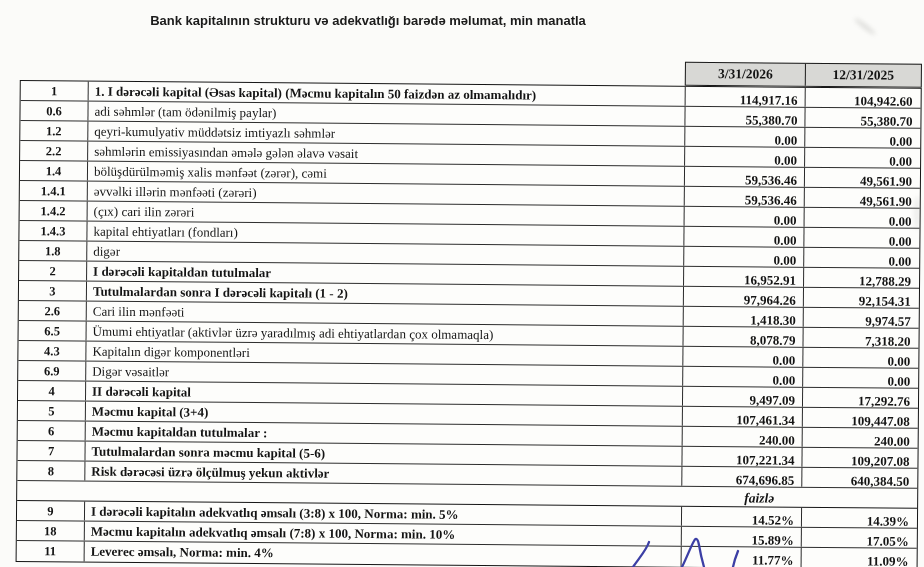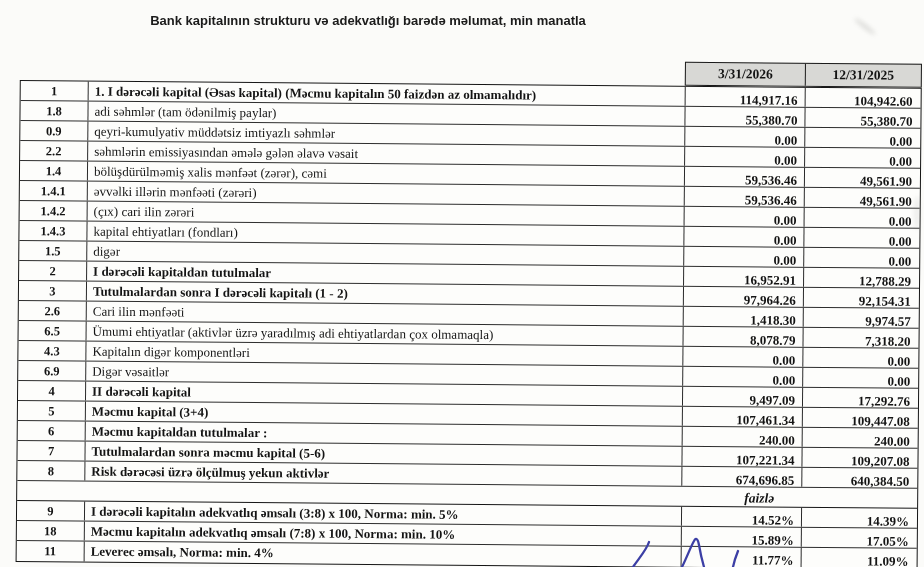--- a/index.html
+++ b/index.html
@@ -82,27 +82,27 @@
     <div class="hdr-cell c2">12/31/2025</div>
   </div>
   <div class="box" id="rows-host">
       <div class="row r-bold">
     <div class="cell c-num">1</div>
     <div class="cell c-label">1. I dərəcəli kapital (Əsas kapital) (Məcmu kapitalın 50 faizdən az olmamalıdır)</div>
     <div class="cell c-v1">114,917.16</div>
     <div class="cell c-v2">104,942.60</div>
   </div>
       <div class="row">
-    <div class="cell c-num">1.8</div>
+    <div class="cell c-num">0.6</div>
     <div class="cell c-label">adi səhmlər (tam ödənilmiş paylar)</div>
     <div class="cell c-v1">55,380.70</div>
     <div class="cell c-v2">55,380.70</div>
   </div>
       <div class="row">
-    <div class="cell c-num">0.9</div>
+    <div class="cell c-num">1.2</div>
     <div class="cell c-label">qeyri-kumulyativ müddətsiz imtiyazlı səhmlər</div>
     <div class="cell c-v1">0.00</div>
     <div class="cell c-v2">0.00</div>
   </div>
       <div class="row">
     <div class="cell c-num">2.2</div>
     <div class="cell c-label">səhmlərin emissiyasından əmələ gələn  əlavə vəsait</div>
     <div class="cell c-v1">0.00</div>
     <div class="cell c-v2">0.00</div>
   </div>
@@ -124,21 +124,21 @@
     <div class="cell c-v1">0.00</div>
     <div class="cell c-v2">0.00</div>
   </div>
       <div class="row">
     <div class="cell c-num">1.4.3</div>
     <div class="cell c-label">kapital ehtiyatları (fondları)</div>
     <div class="cell c-v1">0.00</div>
     <div class="cell c-v2">0.00</div>
   </div>
       <div class="row">
-    <div class="cell c-num">1.5</div>
+    <div class="cell c-num">1.8</div>
     <div class="cell c-label">digər</div>
     <div class="cell c-v1">0.00</div>
     <div class="cell c-v2">0.00</div>
   </div>
       <div class="row r-bold">
     <div class="cell c-num">2</div>
     <div class="cell c-label">I dərəcəli kapitaldan  tutulmalar</div>
     <div class="cell c-v1">16,952.91</div>
     <div class="cell c-v2">12,788.29</div>
   </div>

